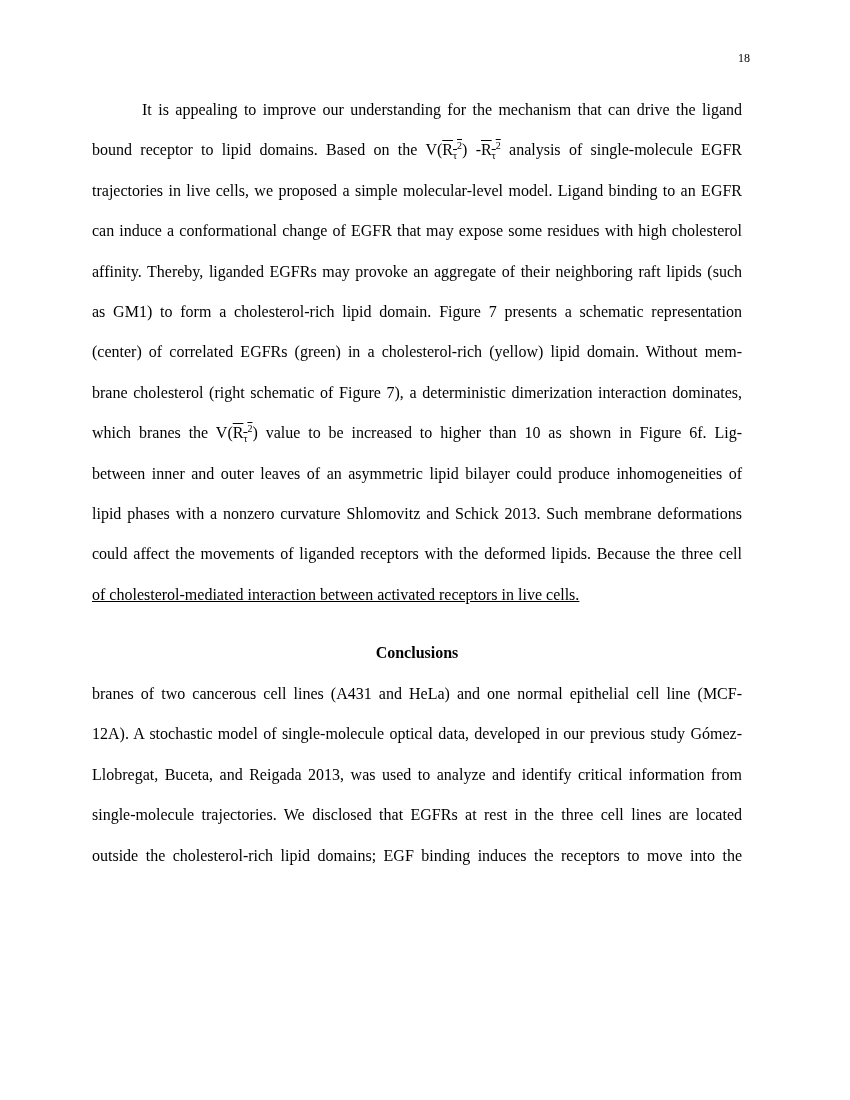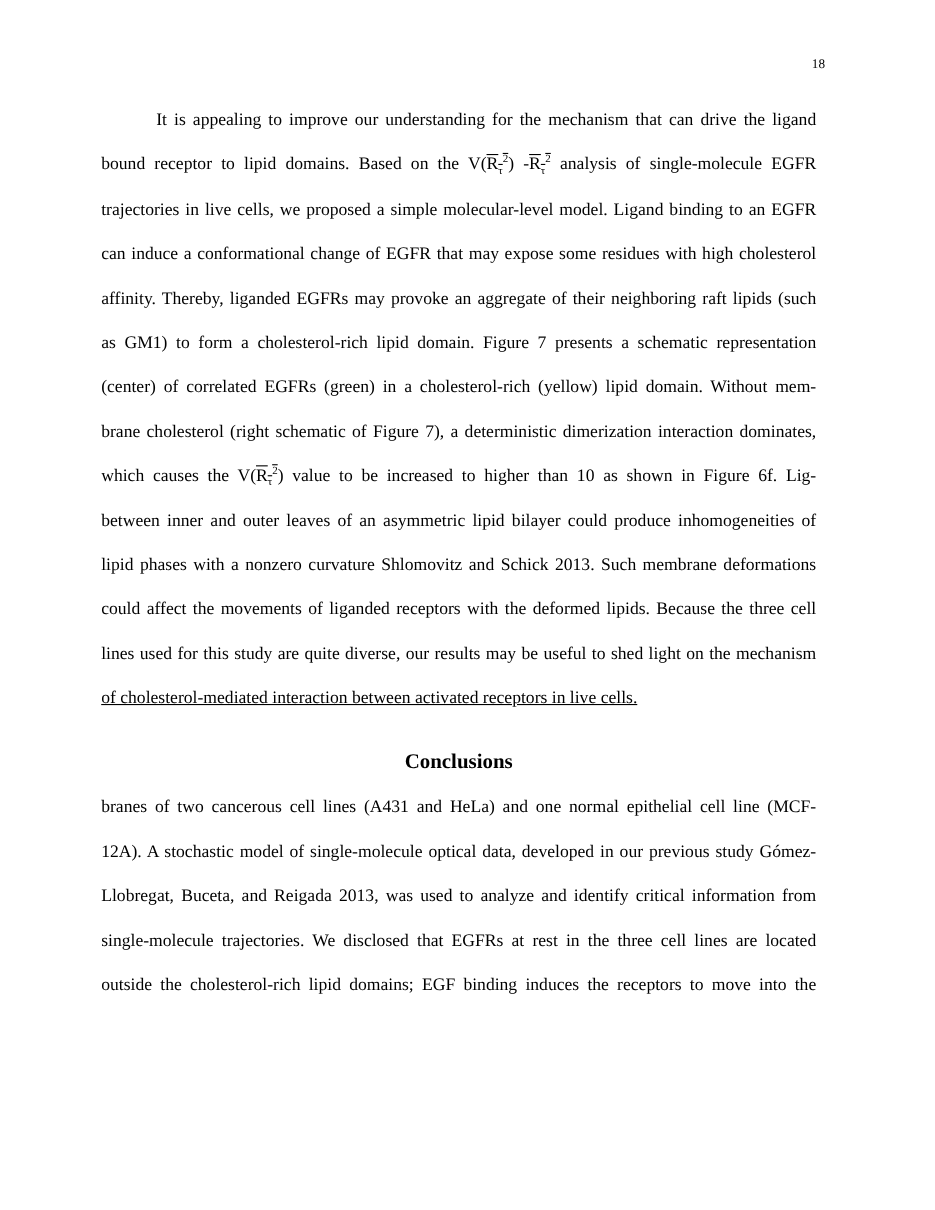--- a/index.html
+++ b/index.html
@@ -4,21 +4,21 @@
   <style>
     html, body { margin: 0; padding: 0; background: #ffffff; }
     body { width: 850px; height: 1100px; position: relative; overflow: hidden;
            font-family: "Liberation Serif", "DejaVu Serif", serif; color: #000; }
     .page-number { position: absolute; top: 51px; left: 700px; width: 50px; text-align: right; font-size: 12px; }
     .content { position: absolute; left: 92px; top: 95px; width: 650px; }
     .line { height: 40.4px; line-height: 30px; font-size: 16px; white-space: nowrap;
             text-align: justify; text-align-last: justify; }
     .line.last { text-align-last: left; text-decoration: underline; }
     .line.indent { text-indent: 50px; }
-    .heading { text-align: center; font-weight: bold; font-size: 19px; height: 40px; line-height: 30px; margin-top: 18px; margin-bottom: 1px; }
+    .heading { text-align: center; font-weight: bold; font-size: 16px; height: 40px; line-height: 30px; margin-top: 18px; margin-bottom: 1px; }
     .math { }
     .ol { text-decoration: overline; }
     sub, sup { font-size: 10px; line-height: 0; }
   </style>
 </head>
 <body>
 
 <div class="page-number">18</div>
 
 <div class="content">
@@ -26,26 +26,25 @@
   <div class="line">
     <span>bound receptor to lipid domains.  Based on the </span><span class="math"><span>V</span>(<span class="ol"><span>R</span><sub>τ</sub><sup>2</sup></span>)</span> <span>-</span><span class="math ol"><span>R</span><sub>τ</sub><sup>2</sup></span><span> analysis of single-molecule EGFR</span>
   </div>
   <div class="line">trajectories in live cells, we proposed a simple molecular-level model. Ligand binding to an EGFR</div>
   <div class="line">can induce a conformational change of EGFR that may expose some residues with high cholesterol</div>
   <div class="line">affinity. Thereby, liganded EGFRs may provoke an aggregate of their neighboring raft lipids (such</div>
   <div class="line">as GM1) to form a cholesterol-rich lipid domain.  Figure 7 presents a schematic representation</div>
   <div class="line">(center) of correlated EGFRs (green) in a cholesterol-rich (yellow) lipid domain.  Without mem-</div>
   <div class="line">brane cholesterol (right schematic of Figure 7), a deterministic dimerization interaction dominates,</div>
   <div class="line">
-    <span>which causes the </span><span class="math"><span>V</span>(<span class="ol"><span>R</span><sub>τ</sub><sup>2</sup></span>)</span><span> value to be increased to higher than 10 as shown in Figure 6f.  Lig-</span>
+    <span>which branes the </span><span class="math"><span>V</span>(<span class="ol"><span>R</span><sub>τ</sub><sup>2</sup></span>)</span><span> value to be increased to higher than 10 as shown in Figure 6f.  Lig-</span>
   </div>
   <div class="line">between inner and outer leaves of an asymmetric lipid bilayer could produce inhomogeneities of</div>
   <div class="line">lipid phases with a nonzero curvature Shlomovitz and Schick 2013. Such membrane deformations</div>
   <div class="line">could affect the movements of liganded receptors with the deformed lipids. Because the three cell</div>
-  <div class="line">lines used for this study are quite diverse, our results may be useful to shed light on the mechanism</div>
   <div class="line last">of cholesterol-mediated interaction between activated receptors in live cells.</div>
 
   <div class="heading">Conclusions</div>
 
   <div class="line">branes of two cancerous cell lines (A431 and HeLa) and one normal epithelial cell line (MCF-</div>
   <div class="line">12A). A stochastic model of single-molecule optical data, developed in our previous study Gómez-</div>
   <div class="line">Llobregat, Buceta, and Reigada 2013, was used to analyze and identify critical information from</div>
   <div class="line">single-molecule trajectories.  We disclosed that EGFRs at rest in the three cell lines are located</div>
   <div class="line">outside the cholesterol-rich lipid domains; EGF binding induces the receptors to move into the</div>
 </div>

